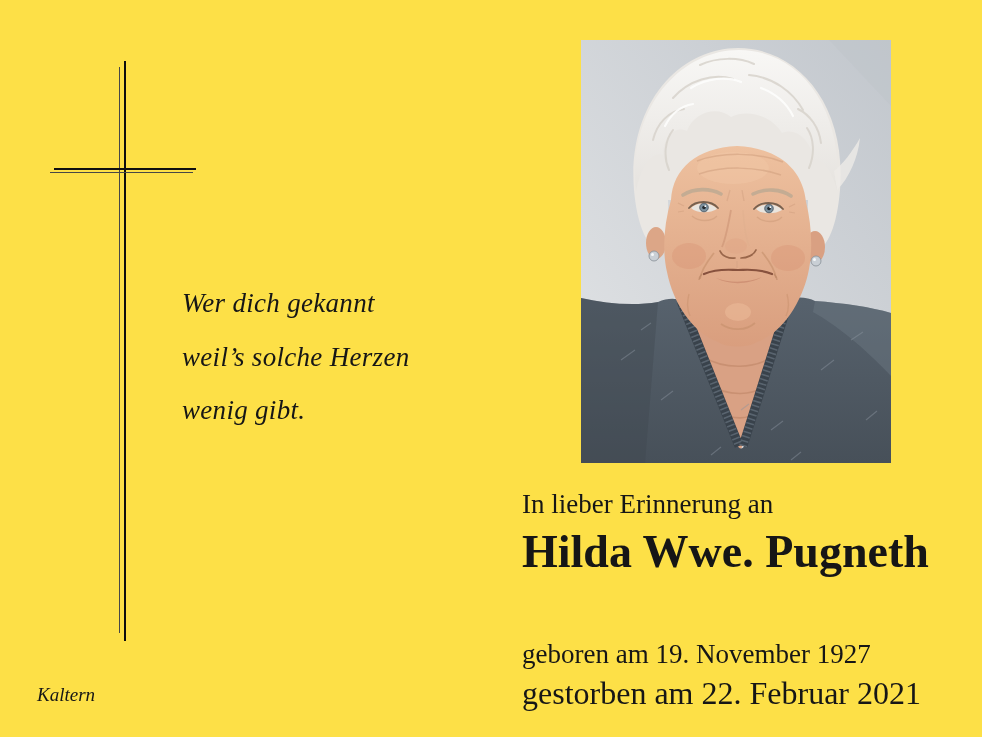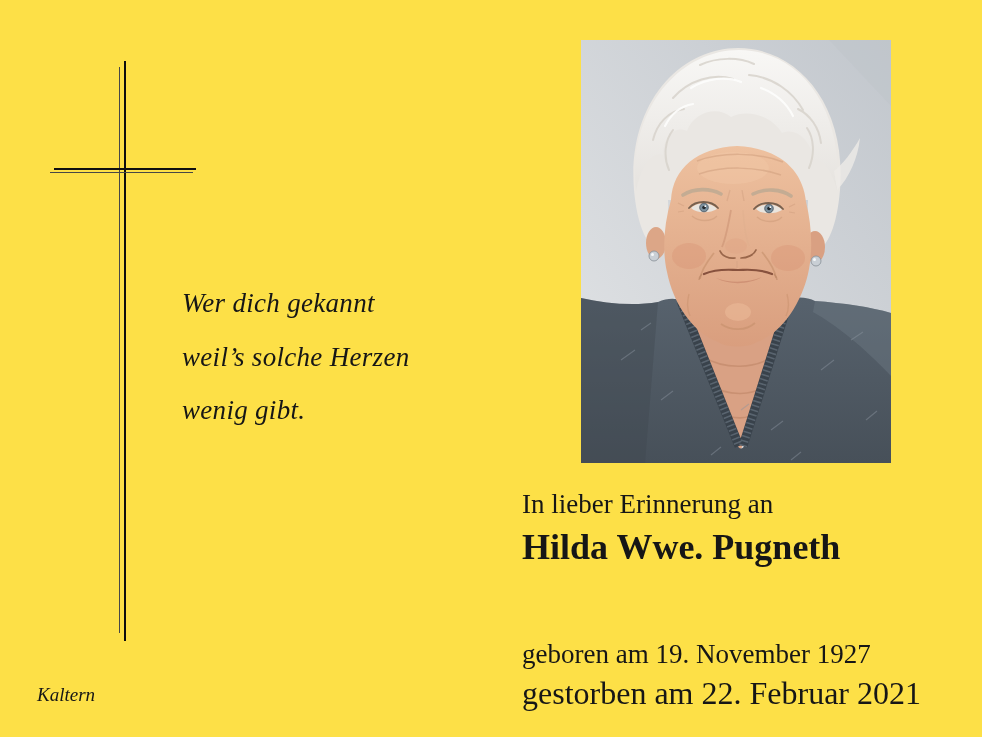--- a/index.html
+++ b/index.html
@@ -26,21 +26,21 @@
     left:37px; top:685px; font-size:19px; font-style:italic; line-height:1;
   }
 
   
   .photo { left:581px; top:40px; width:310px; height:423px; }
   .photo svg { display:block; }
 
   
   .rcol { left:522px; width:400px; text-align:left; line-height:1; white-space:nowrap; }
   .intro  { top:491px; font-size:27px; }
-  .name   { top:529px; font-size:36px; font-weight:bold; }
+  .name   { top:529px; font-size:46px; font-weight:bold; }
   .maiden { top:586px; font-size:36px; font-weight:bold; }
   .born   { top:641px; font-size:27px; }
   .died   { top:677px; font-size:32px; }
 </style>
 </head>
 <body>
 
 <div class="card">
 
   <div>

